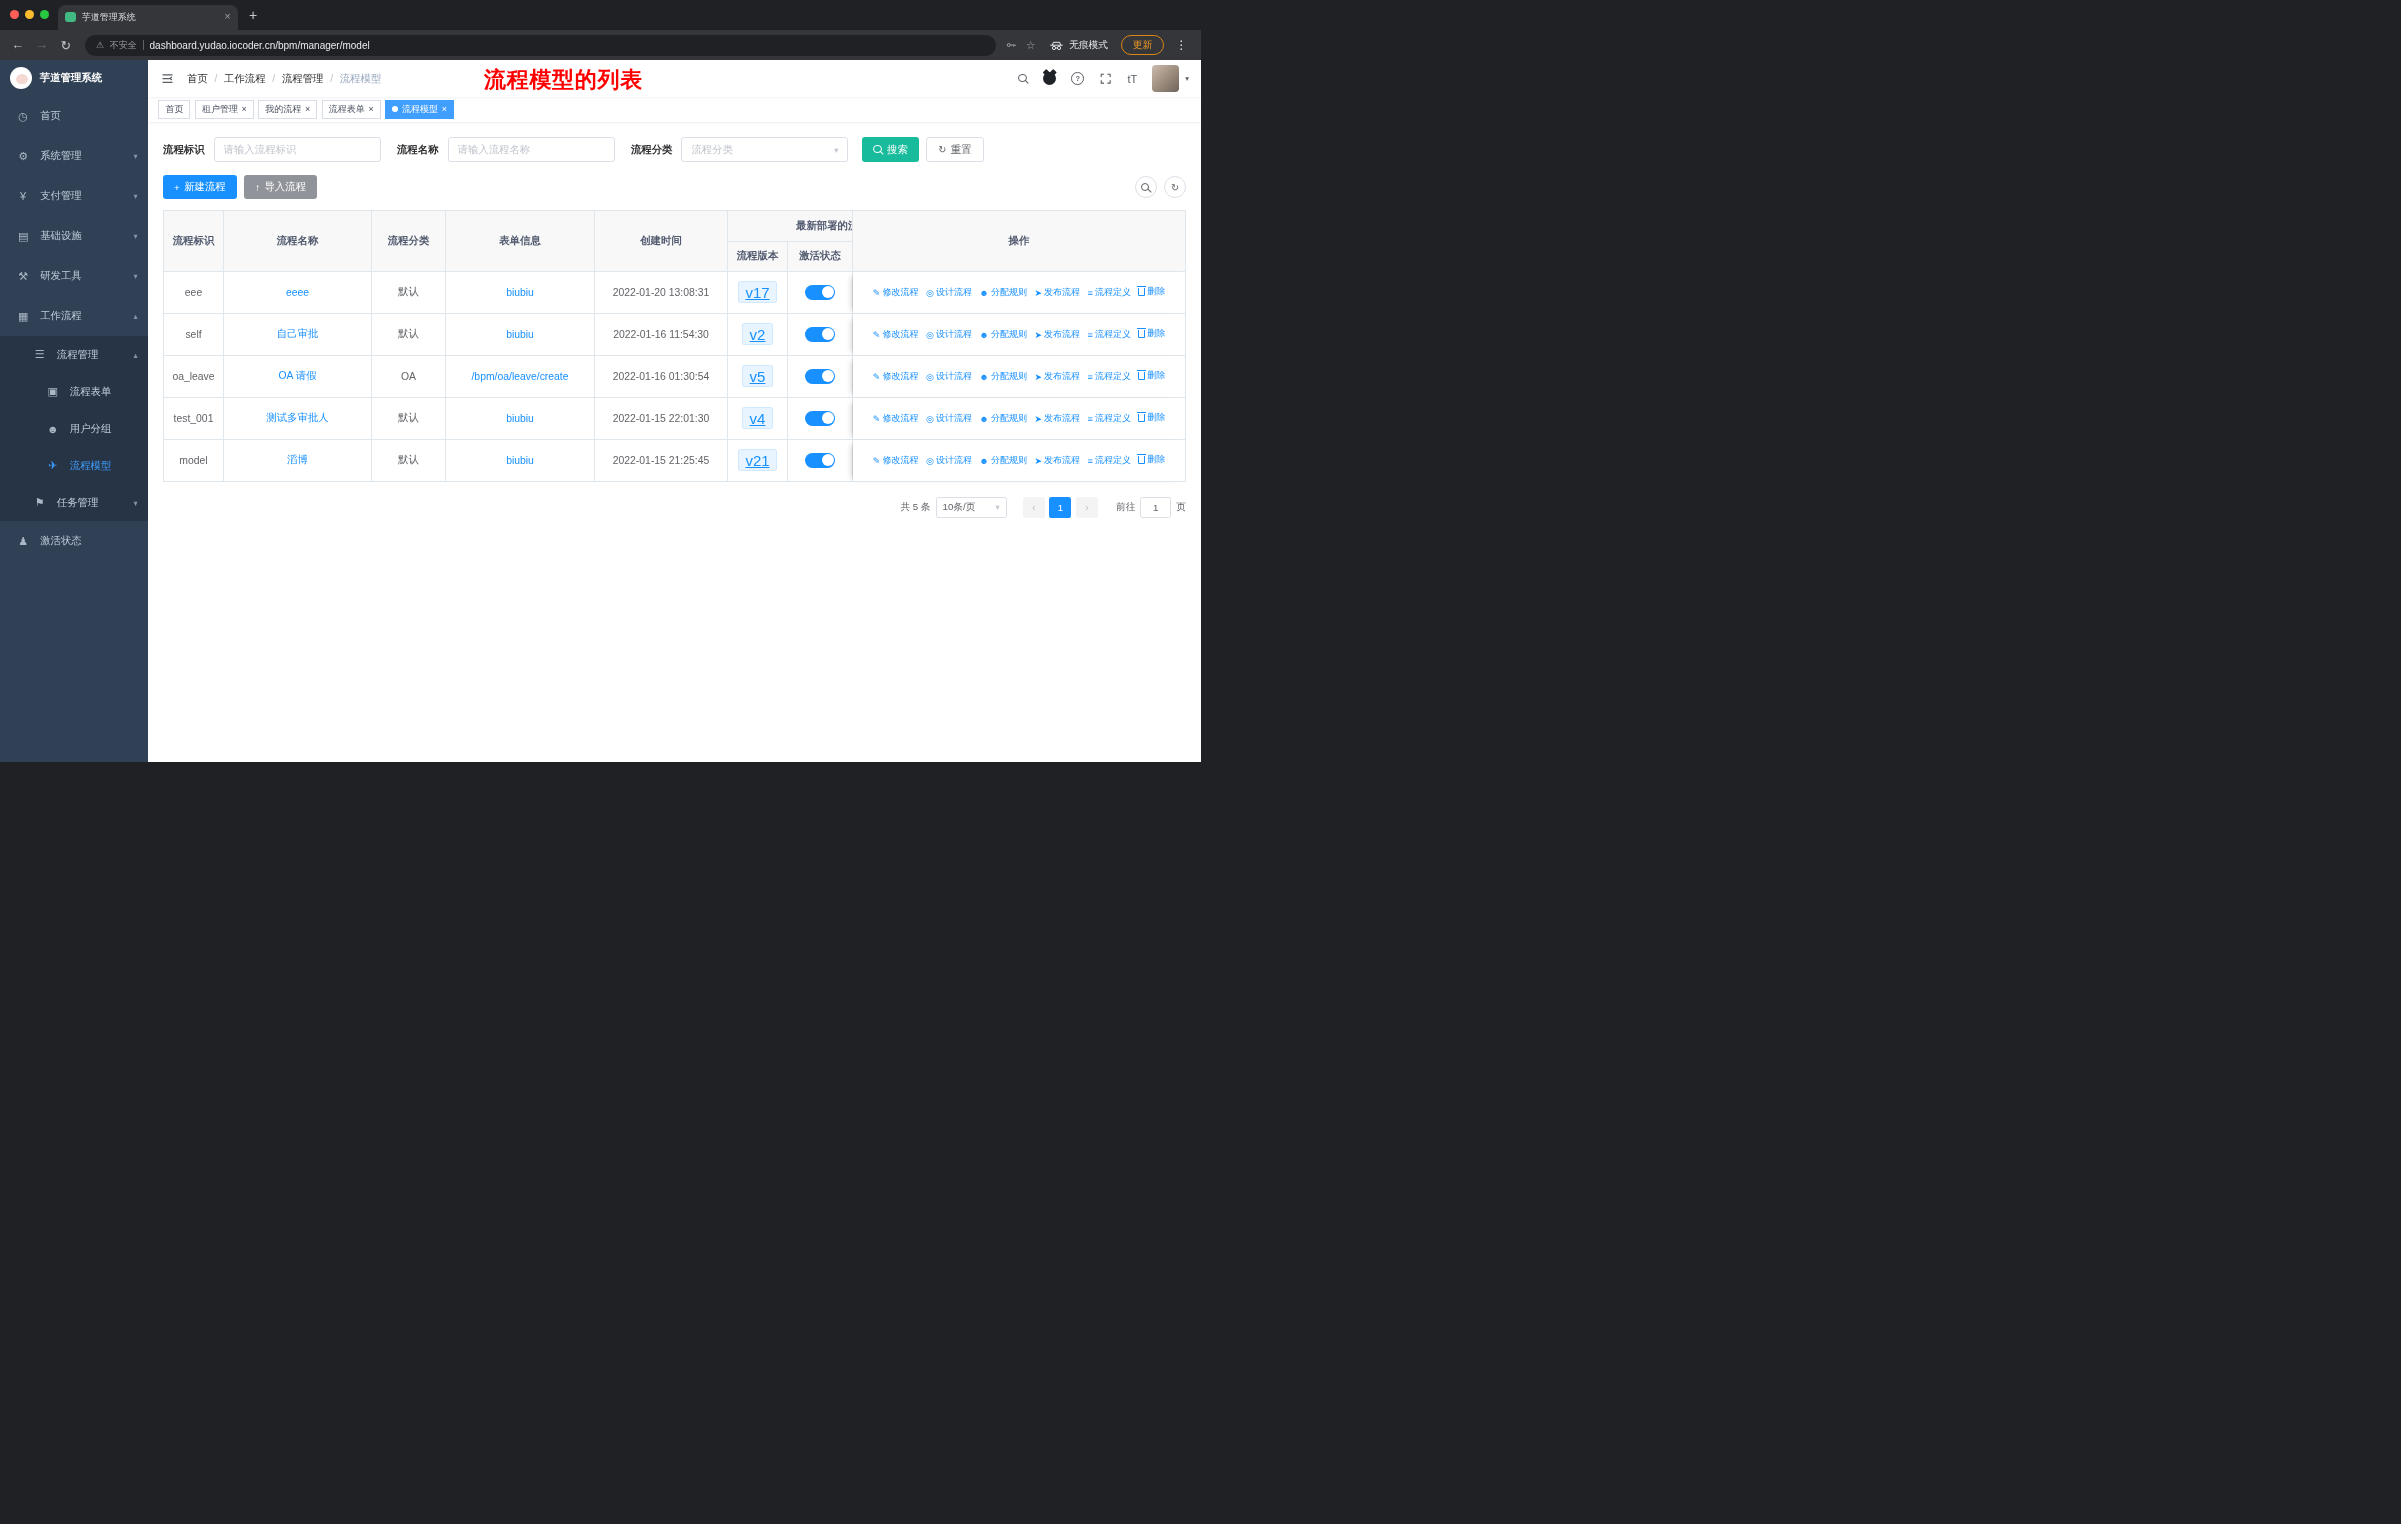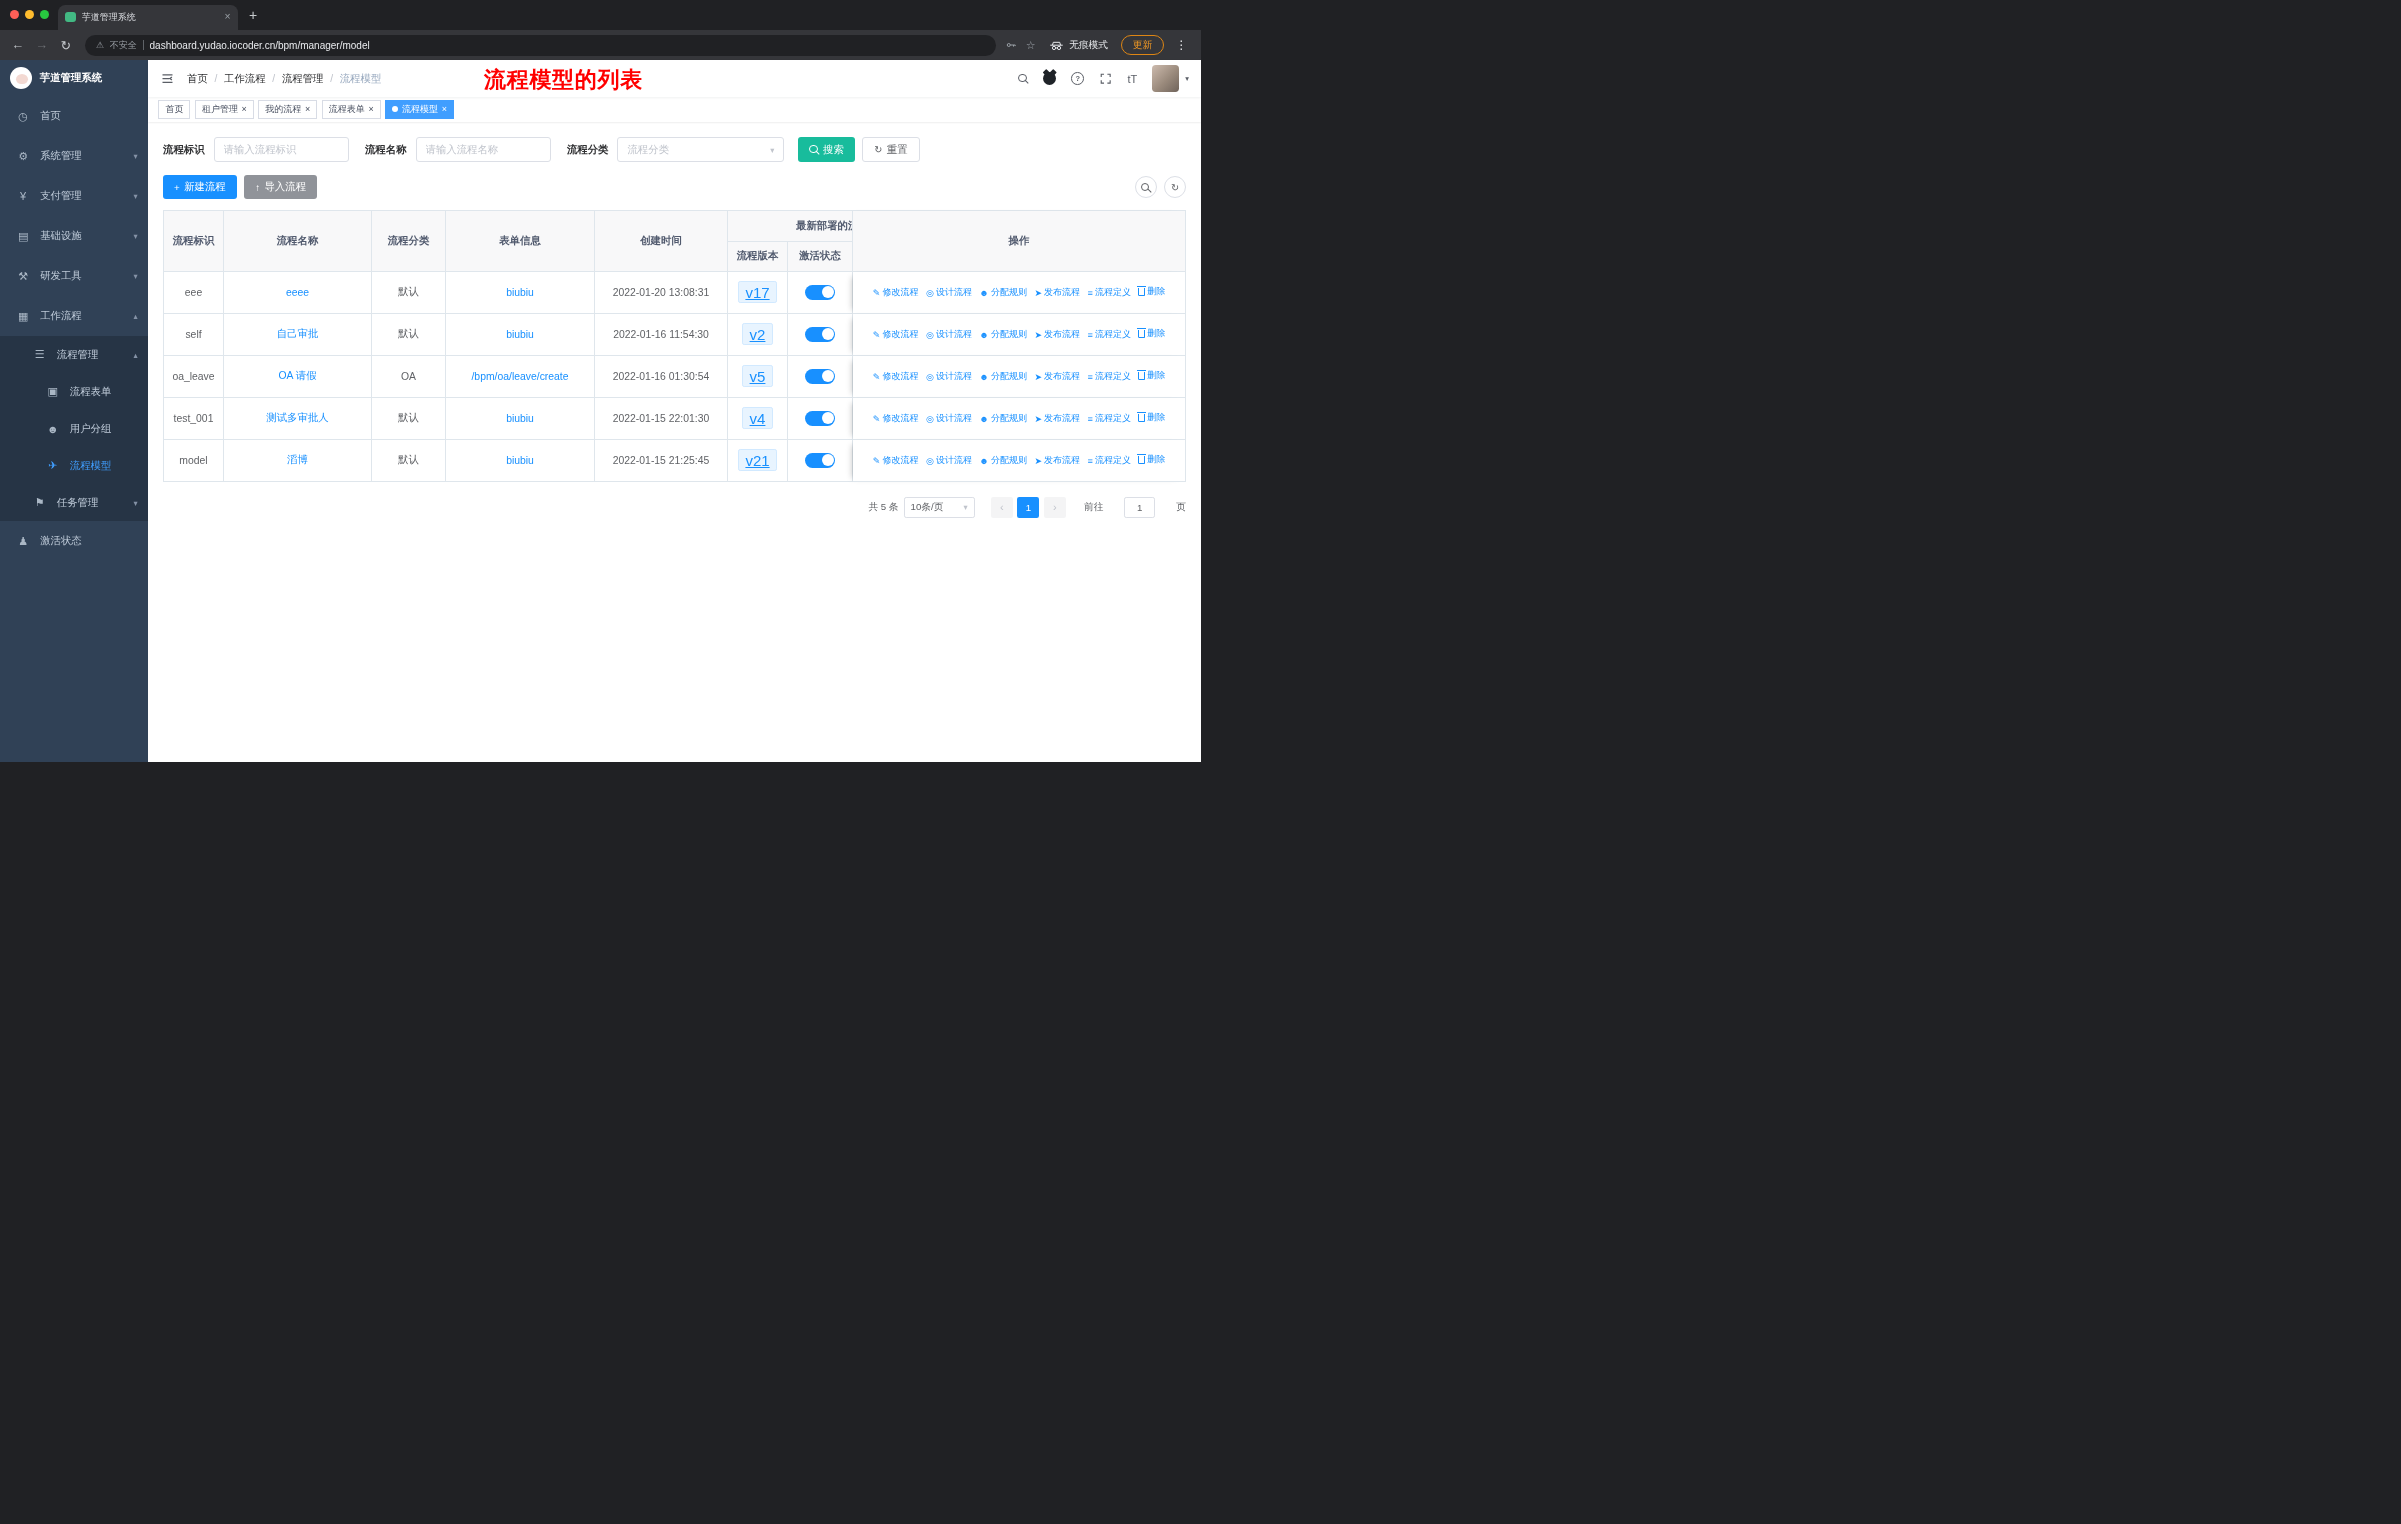--- a/index.html
+++ b/index.html
@@ -92,21 +92,21 @@
   .tag-close { font-size:9px; line-height:1; }
   .tag.active { background:#409eff; border-color:#409eff; color:#fff; }
   .tag-dot { width:6px; height:6px; border-radius:50%; background:#fff; }
 
   
   .content { flex:1; padding:12px 15px; }
 
   .filter-row { display:flex; align-items:center; margin:3px 0 13.4px; }
   .f-label { font-size:10.4px; font-weight:700; color:#303133; margin-right:9px; white-space:nowrap; }
   .f-group { display:flex; align-items:center; margin-right:16.4px; }
-  .inp { width:135px; height:25px; border:0.7px solid #dcdfe6; border-radius:3px; padding:0 9px;
+  .inp { width:167px; height:25px; border:0.7px solid #dcdfe6; border-radius:3px; padding:0 9px;
          font-size:10.4px; color:#606266; outline:none; font-family:inherit; background:#fff; }
   .inp::placeholder { color:#c0c4cc; }
   .sel { width:167px; height:25px; border:0.7px solid #dcdfe6; border-radius:3px; display:flex;
          align-items:center; justify-content:space-between; padding:0 9px; font-size:10.4px;
          color:#c0c4cc; background:#fff; cursor:pointer; }
   .sel .caret { color:#c0c4cc; font-size:8.2px; }
   .btn { height:25px; border:none; border-radius:3px; font-size:10.4px; display:inline-flex;
          align-items:center; gap:4.5px; padding:0 11px; cursor:pointer; font-family:inherit; }
   .btn-search { background:#18bc9c; color:#fff; margin-left:3px; }
   .btn-reset { background:#fff; border:0.7px solid #dcdfe6; color:#606266; margin-left:7.4px; }
@@ -148,21 +148,21 @@
   .pagination { display:flex; align-items:center; justify-content:flex-end; margin-top:15px;
                 font-size:9.7px; color:#606266; }
   .pg-total { margin-right:5px; }
   .pg-size { width:71px; height:21px; border:0.7px solid #dcdfe6; border-radius:2.2px; display:flex;
              align-items:center; justify-content:space-between; padding:0 6px; cursor:pointer; background:#fff; }
   .pg-size .caret { color:#c0c4cc; font-size:8.2px; }
   .pg-arrows { display:flex; align-items:center; margin-left:16.4px; gap:4.5px; }
   .pg-btn { min-width:22px; height:21px; background:#f4f4f5; border:none; border-radius:2.2px; color:#c0c4cc;
             display:flex; align-items:center; justify-content:center; font-size:11px; cursor:pointer; }
   .pg-num { background:#1890ff; color:#fff; font-size:9.7px; }
-  .pg-goto { display:flex; align-items:center; gap:21px; margin-left:18px; }
+  .pg-goto { display:flex; align-items:center; gap:5px; margin-left:18px; }
   .pg-goto input { width:31px; height:21px; border:0.7px solid #dcdfe6; border-radius:2.2px; text-align:center;
                    font-size:9.7px; color:#606266; outline:none; font-family:inherit; }
 </style>
 </head>
 <body>
 
 <div class="tabstrip">
   <div class="traffic">
     <span class="dot red"></span>
     <span class="dot yellow"></span>

